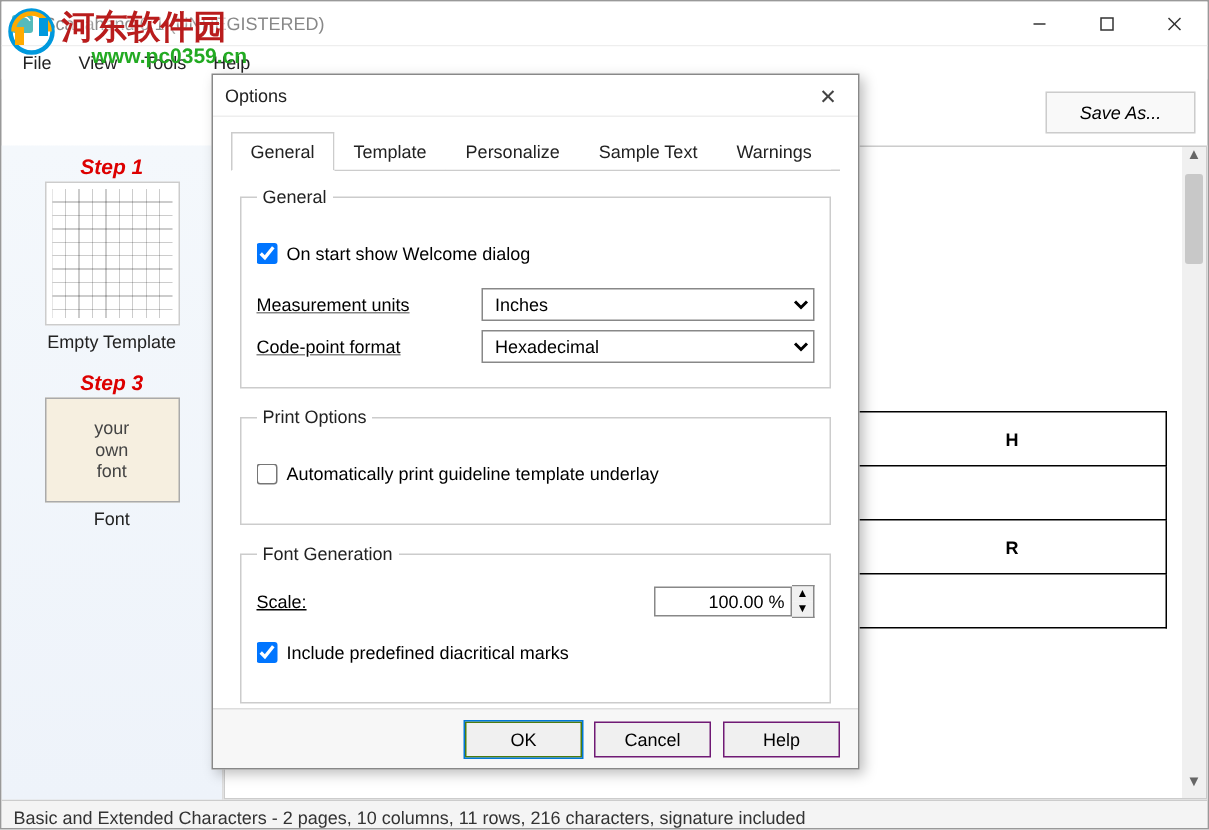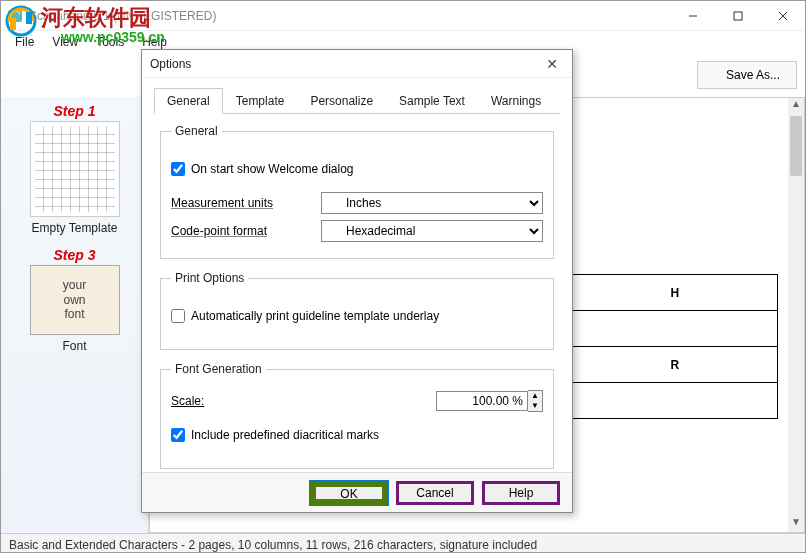--- a/index.html
+++ b/index.html
@@ -12,21 +12,21 @@
 
 .watermark { position: absolute; top: 0; left: 0; z-index: 50; pointer-events: none; }
 .watermark .brand { color: #b91c1c; font-size: 22px; font-weight: bold; text-shadow: 1px 1px 2px #fff; padding: 2px 0 0 40px; display: flex; align-items: center; }
 .watermark .logo { width: 36px; height: 36px; position: absolute; left: 2px; top: 2px; }
 .watermark .url { color: #22aa22; font-size: 14px; font-weight: bold; padding-left: 60px; margin-top: -4px; }
 
 .menubar { height: 22px; background: #fff; display: flex; align-items: center; padding-left: 6px; gap: 2px; }
 .menubar .menu { padding: 2px 8px; color: #222; }
 
 .toolbar-row { height: 44px; display: flex; align-items: center; padding: 4px 8px; gap: 6px; }
-.tool-btn { border: 1px solid #ccc; padding: 6px 16px; background: #f9f9f9; min-width: 100px; text-align: right; }
+.tool-btn { border: 1px solid #ccc; padding: 6px 16px; background: #f9f9f9; min-width: 100px; text-align: center; font-style: italic; }
 
 .body-row { display: flex; height: 436px; }
 .sidebar { width: 148px; background: linear-gradient(#f4f8fc,#eef3fa); border-right: 1px solid #ddd; padding: 6px 4px; text-align: center; }
 .step { margin-bottom: 12px; }
 .step .hdr { color: #d00; font-weight: bold; font-size: 14px; font-style: italic; margin-bottom: 2px; }
 .step .thumb { width: 90px; height: 96px; background: #fff; border: 1px solid #ccc; margin: 0 auto; position: relative; }
 .step .thumb.grid::before { content: ""; position: absolute; inset: 4px; background: repeating-linear-gradient(#fff,#fff 8px,#ccc 8px,#ccc 9px), repeating-linear-gradient(90deg,#fff,#fff 8px,#ccc 8px,#ccc 9px); background-blend-mode: multiply; }
 .step .thumb.font-sample { height: 70px; font-family: "Comic Sans MS", cursive; font-size: 16px; line-height: 1.2; color: #444; background: #f6efe0; display: flex; flex-direction:column; align-items:center; justify-content:center; border:1px solid #aaa; }
 .step .label { margin-top: 4px; color: #222; }
 
@@ -49,30 +49,30 @@
 .dialog .dlg-head .x { width:24px; text-align:center; font-size:14px; color:#444; }
 .dlg-body { padding: 10px 12px 8px; }
 .tabs { display:flex; border-bottom:1px solid #ccc; }
 .tab { padding: 5px 12px; border:1px solid transparent; border-bottom:none; background:#fff; color:#222; }
 .tab.active { border-color:#ccc; border-bottom:1px solid #fff; margin-bottom:-1px; }
 .tab-content { padding: 10px 6px; }
 fieldset { border:1px solid #ccc; padding: 8px 10px 10px; margin-bottom: 12px; }
 legend { padding: 0 4px; color:#222; }
 .row { display:flex; align-items:center; margin: 6px 0; gap: 10px; }
 .row .lbl { width: 140px; text-decoration: underline; text-decoration-color:#888; }
-.row select { flex:1; height:22px; border:1px solid #888; background:#fff; padding:0 20px; }
+.row select { flex:1; height:22px; border:1px solid #888; background:#fff; padding:0 4px; }
 .chk { display:flex; align-items:center; gap:6px; margin:16px 0; }
 .chk input { width:14px; height:14px; }
 .spin { display:flex; align-items:center; }
 .spin input { width:92px; height:20px; text-align:right; border:1px solid #888; padding-right:4px; }
 .spin .arrows { display:flex; flex-direction:column; border:1px solid #888; border-left:none; }
 .spin .arrows span { height:10px; width:14px; font-size:8px; text-align:center; line-height:10px; background:#f0f0f0; }
 .dlg-foot { position:absolute; left:0; right:0; bottom:0; height:40px; display:flex; align-items:center; justify-content:flex-end; gap:8px; padding:0 12px; border-top:1px solid #ddd; background:#f7f7f7; }
-.dbtn { width:78px; height:24px; border:3px solid #701a75; background:#f0f0f0; }
-.dbtn.primary { border:6px solid #4d7c0f; outline:1px solid #0078d7; }
+.dbtn { width:78px; height:24px; border:1px solid #701a75; background:#f0f0f0; }
+.dbtn.primary { border:1px solid #4d7c0f; outline:1px solid #0078d7; }
 </style>
 </head>
 <body>
 
 <div class="watermark">
   <svg class="logo" viewBox="0 0 36 36">
     <circle cx="18" cy="18" r="14" fill="none" stroke="#0099dd" stroke-width="3"></circle>
     <path d="M6 18 A12 12 0 0 1 30 18" fill="none" stroke="#ffaa00" stroke-width="3"></path>
     <rect x="7" y="15" width="6" height="12" fill="#ffaa00"></rect>
     <rect x="23" y="9" width="6" height="12" fill="#0099dd"></rect>

